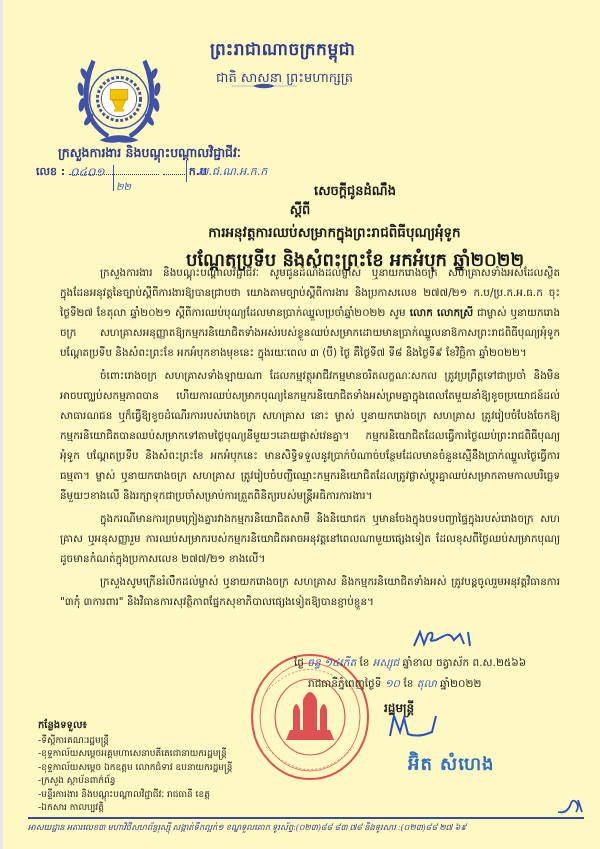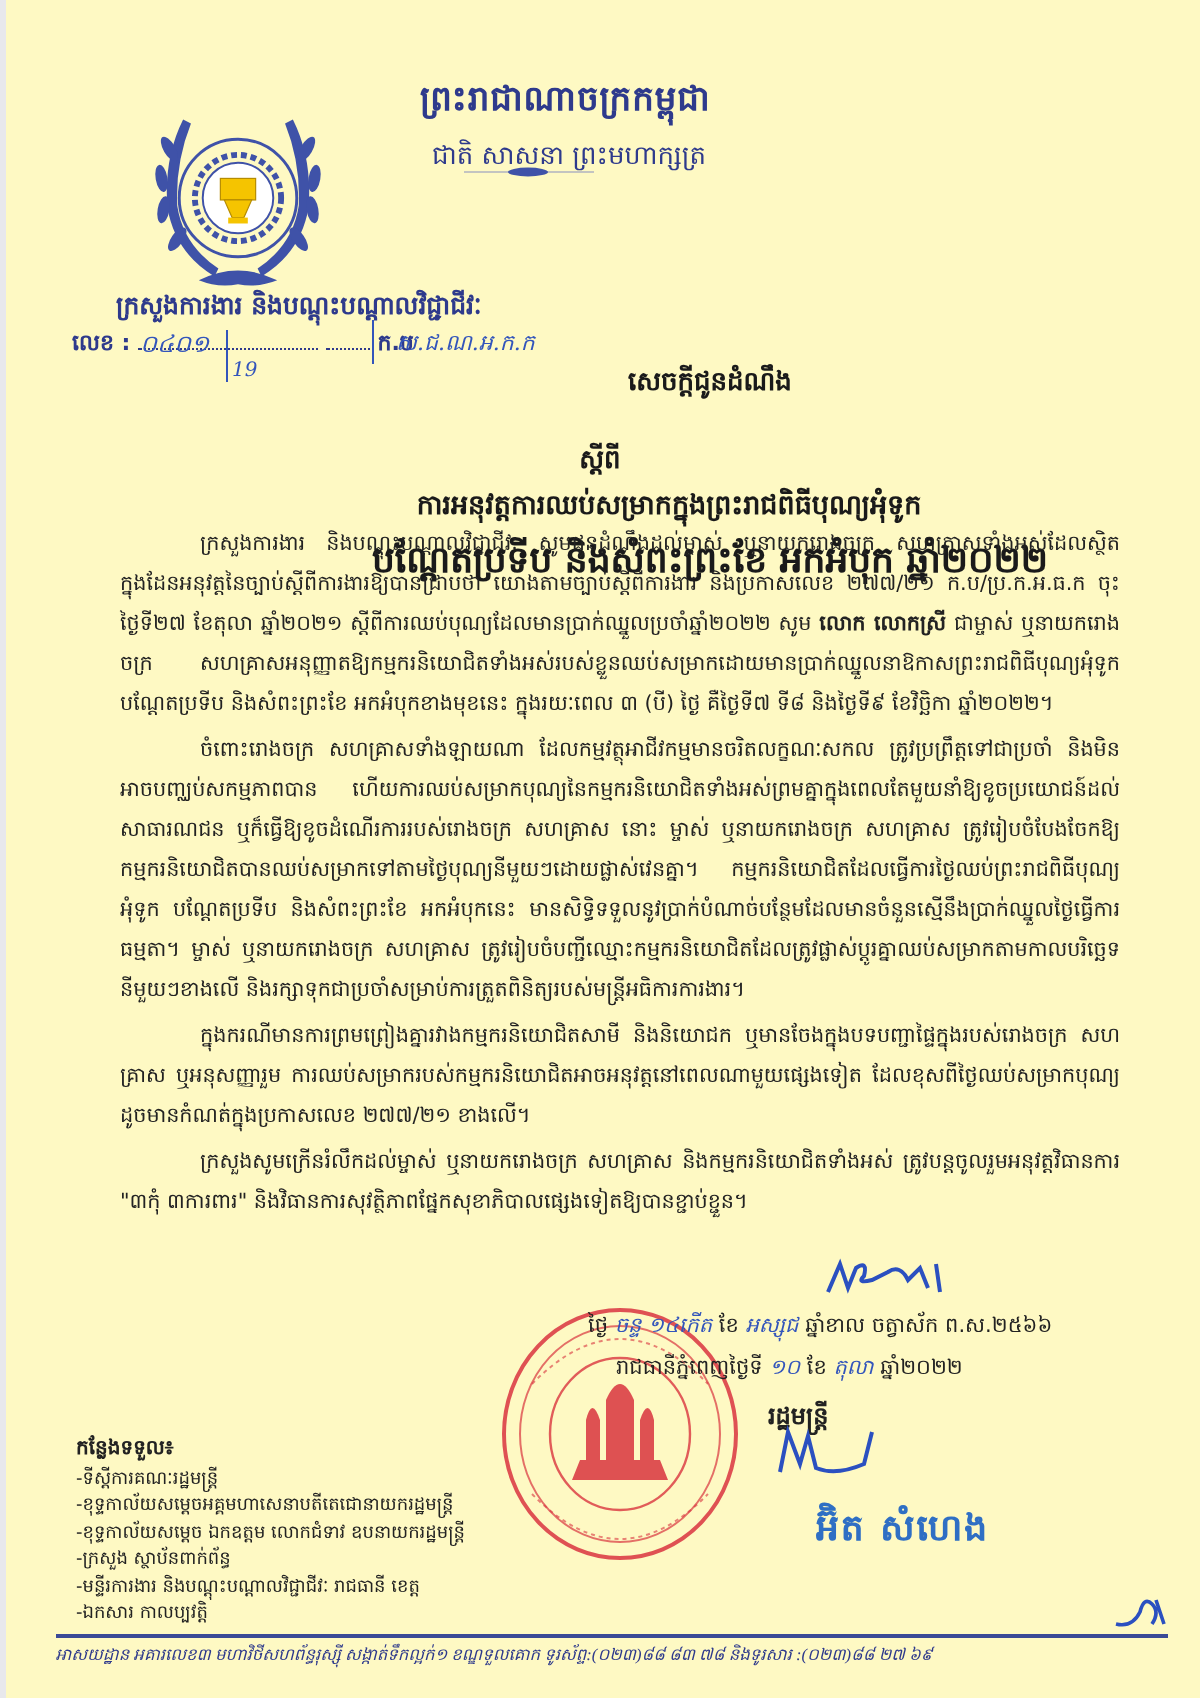--- a/index.html
+++ b/index.html
@@ -24,21 +24,21 @@
   .handwrite { font-family: "DejaVu Serif", serif; font-style: italic; color: #3355bb; font-weight: normal; }
   .ref-num { position: absolute; left: 70px; top: 164px; font-size: 12px; }
   .ref-year { position: absolute; left: 116px; top: 180px; font-size: 10px; }
   .ref-code { position: absolute; left: 198px; top: 164px; font-size: 11px; }
   .ref-slash1 { position: absolute; left: 113px; top: 165px; width: 1px; height: 26px; background:#3355bb; }
   .ref-slash2 { position: absolute; left: 186px; top: 160px; width: 1px; height: 22px; background:#3355bb; }
 
   
   .titles { position: absolute; left: 0; width: 600px; top: 182px; text-align: center; color: #1a1a1a; }
   .t1 { font-size: 13px; font-weight: bold; padding-left: 110px; }
-  .t2 { font-size: 13px; font-weight: bold; margin-top: 20px; }
+  .t2 { font-size: 13px; font-weight: bold; margin-top: 0; }
   .t3 { font-size: 13.5px; font-weight: bold; margin-top: 4px; padding-left: 69px; }
   .t4 { font-size: 18px; font-weight: bold; margin-top: 4px; padding-left: 110px; }
 
   
   .body { position: absolute; left: 60px; top: 262px; width: 500px; font-size: 10.4px; line-height: 20px; text-align: justify; color: #222; }
   .body p { margin: 0 0 3px 0; text-indent: 40px; }
   .body b { font-weight: bold; }
 
   
   .dateblock { position: absolute; left: 280px; top: 656px; width: 300px; font-size: 10.5px; color: #222; }
@@ -105,21 +105,21 @@
 
   <div class="ministry">ក្រសួងការងារ និងបណ្តុះបណ្តាលវិជ្ជាជីវៈ</div>
   <div class="refline">
     <span>លេខ :</span>
     <span class="ref-dots"></span>
     <span style="display:inline-block;width:22px;border-bottom:1px dotted #2e3a8c;height:10px;"></span>
     <span>ក.ប</span>
   </div>
   <span class="handwrite ref-num">០៤០១</span>
   <span class="ref-slash1"></span>
-  <span class="handwrite ref-year">19</span>
+  <span class="handwrite ref-year">២២</span>
   <span class="ref-slash2"></span>
   <span class="handwrite ref-code">ស.ជ.ណ.អ.ក.ក</span>
 
   <div class="titles">
     <div class="t1">សេចក្តីជូនដំណឹង</div>
     <div class="t2">ស្តីពី</div>
     <div class="t3">ការអនុវត្តការឈប់សម្រាកក្នុងព្រះរាជពិធីបុណ្យអុំទូក</div>
     <div class="t4">បណ្តែតប្រទីប និងសំពះព្រះខែ អកអំបុក ឆ្នាំ២០២២</div>
   </div>
 

